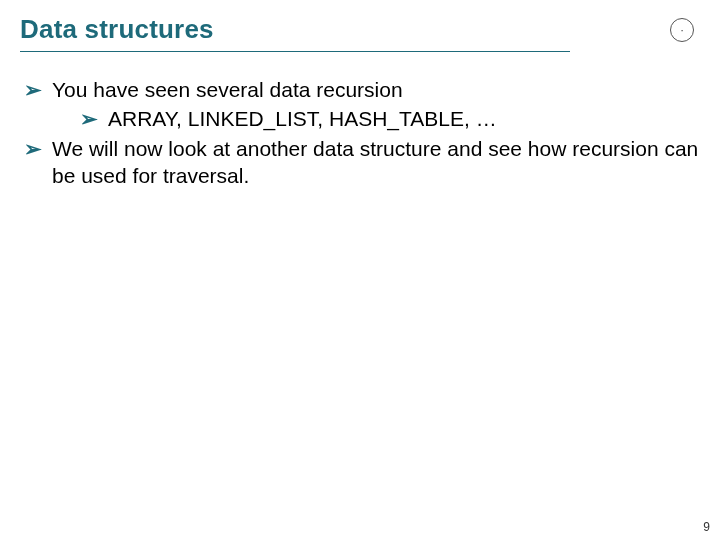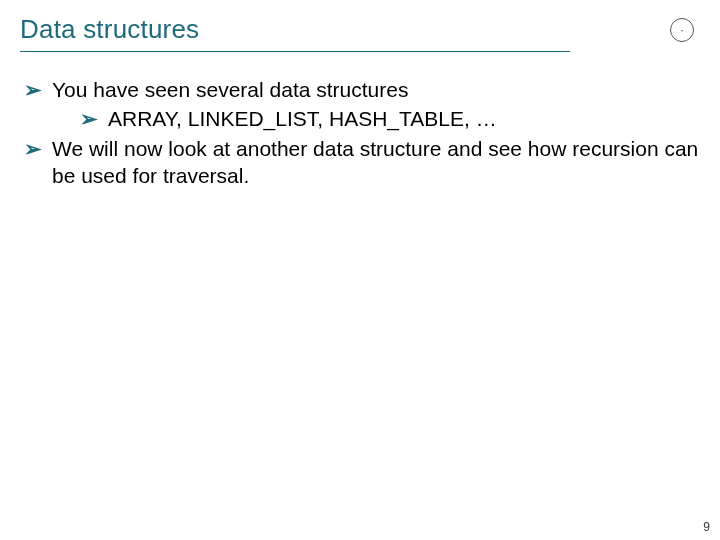--- a/index.html
+++ b/index.html
@@ -11,21 +11,21 @@
       padding: 14px 20px 0 20px;
     }
     .title-row {
       display: flex;
       align-items: flex-start;
       justify-content: space-between;
     }
     .title {
       color: #1e6a7a;
       font-size: 26px;
-      font-weight: normal;
+      font-weight: bold;
       letter-spacing: 0.2px;
     }
     .title-underline {
       border: none;
       border-top: 1.5px solid #1e6a7a;
       margin-top: 6px;
       width: 550px;
     }
     .logo {
       width: 24px;
@@ -84,21 +84,21 @@
     </div>
     <div class="logo">
       <span>·</span>
     </div>
   </div>
 
   <div class="content">
 
     <div class="bullet-row">
       <span class="arrow">➢</span>
-      <span class="bullet-text">You have seen several data structures</span>
+      <span class="bullet-text">You have seen several data recursion</span>
     </div>
 
     <div class="bullet-row nested">
       <span class="arrow">➢</span>
       <span class="bullet-text italic-types">ARRAY, LINKED_LIST, HASH_TABLE, …</span>
     </div>
 
     <div class="bullet-row">
       <span class="arrow">➢</span>
       <span class="bullet-text">We will now look at another data structure and see how recursion can be used for traversal.</span>

